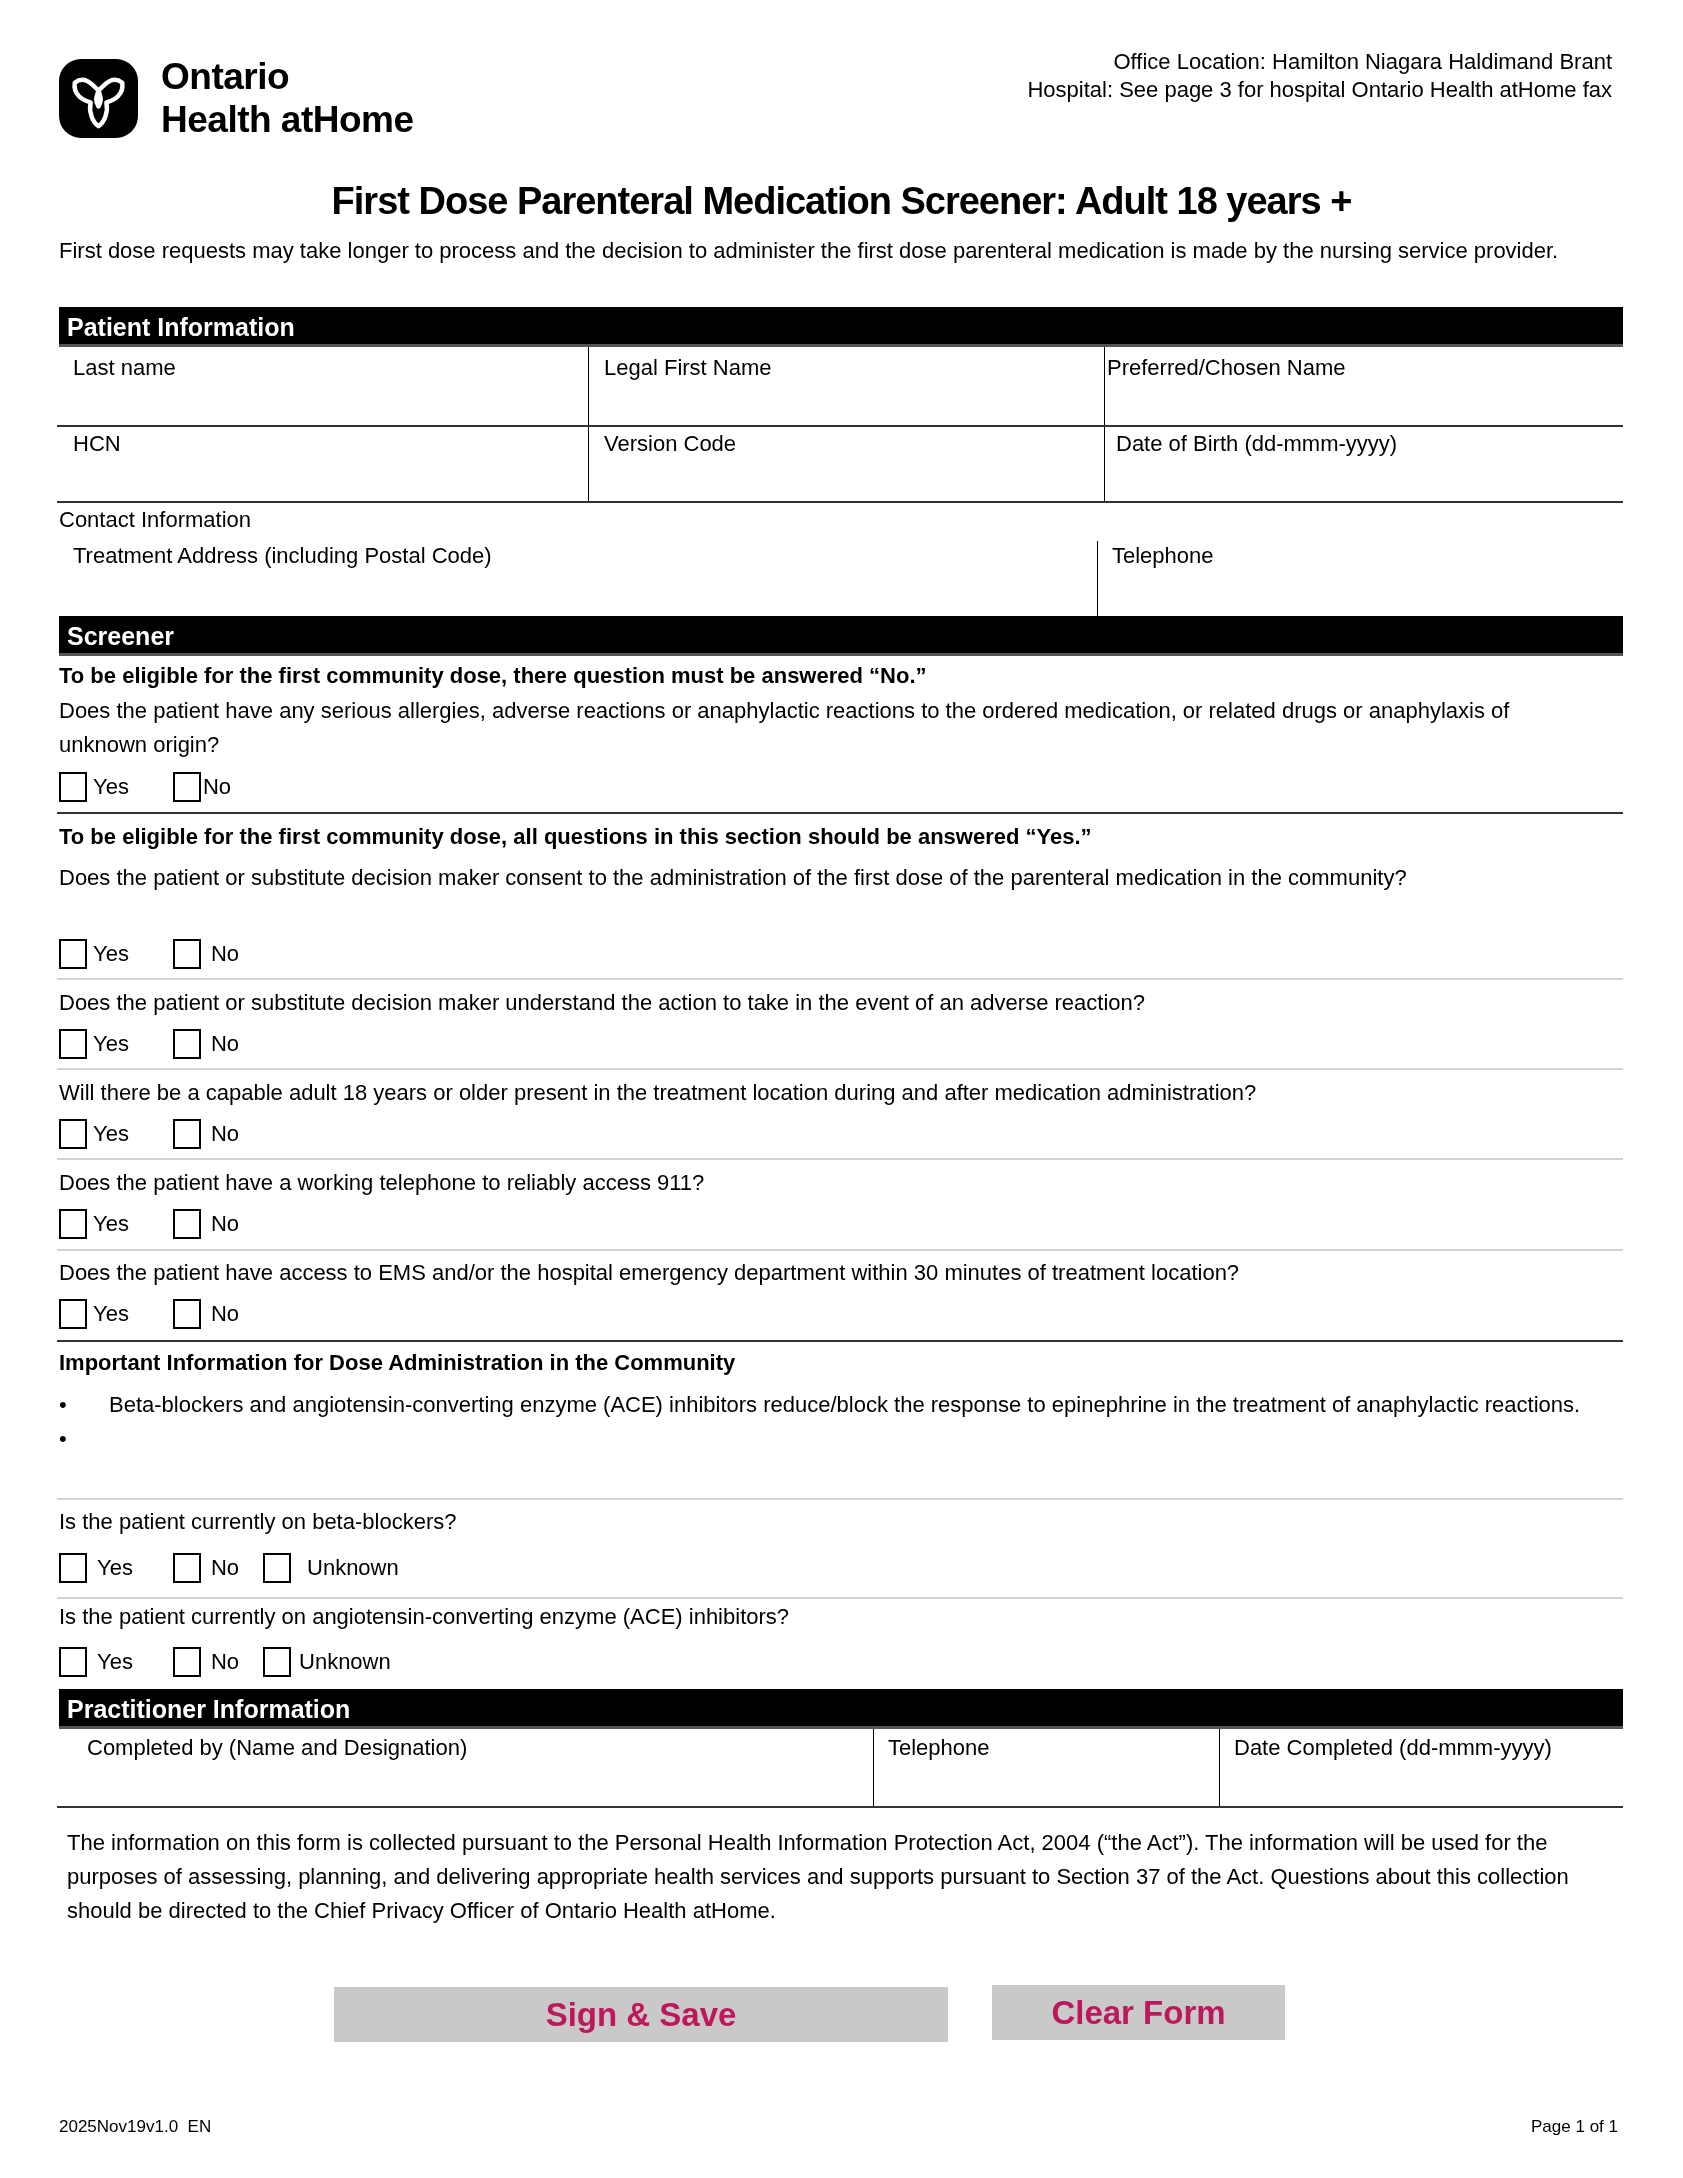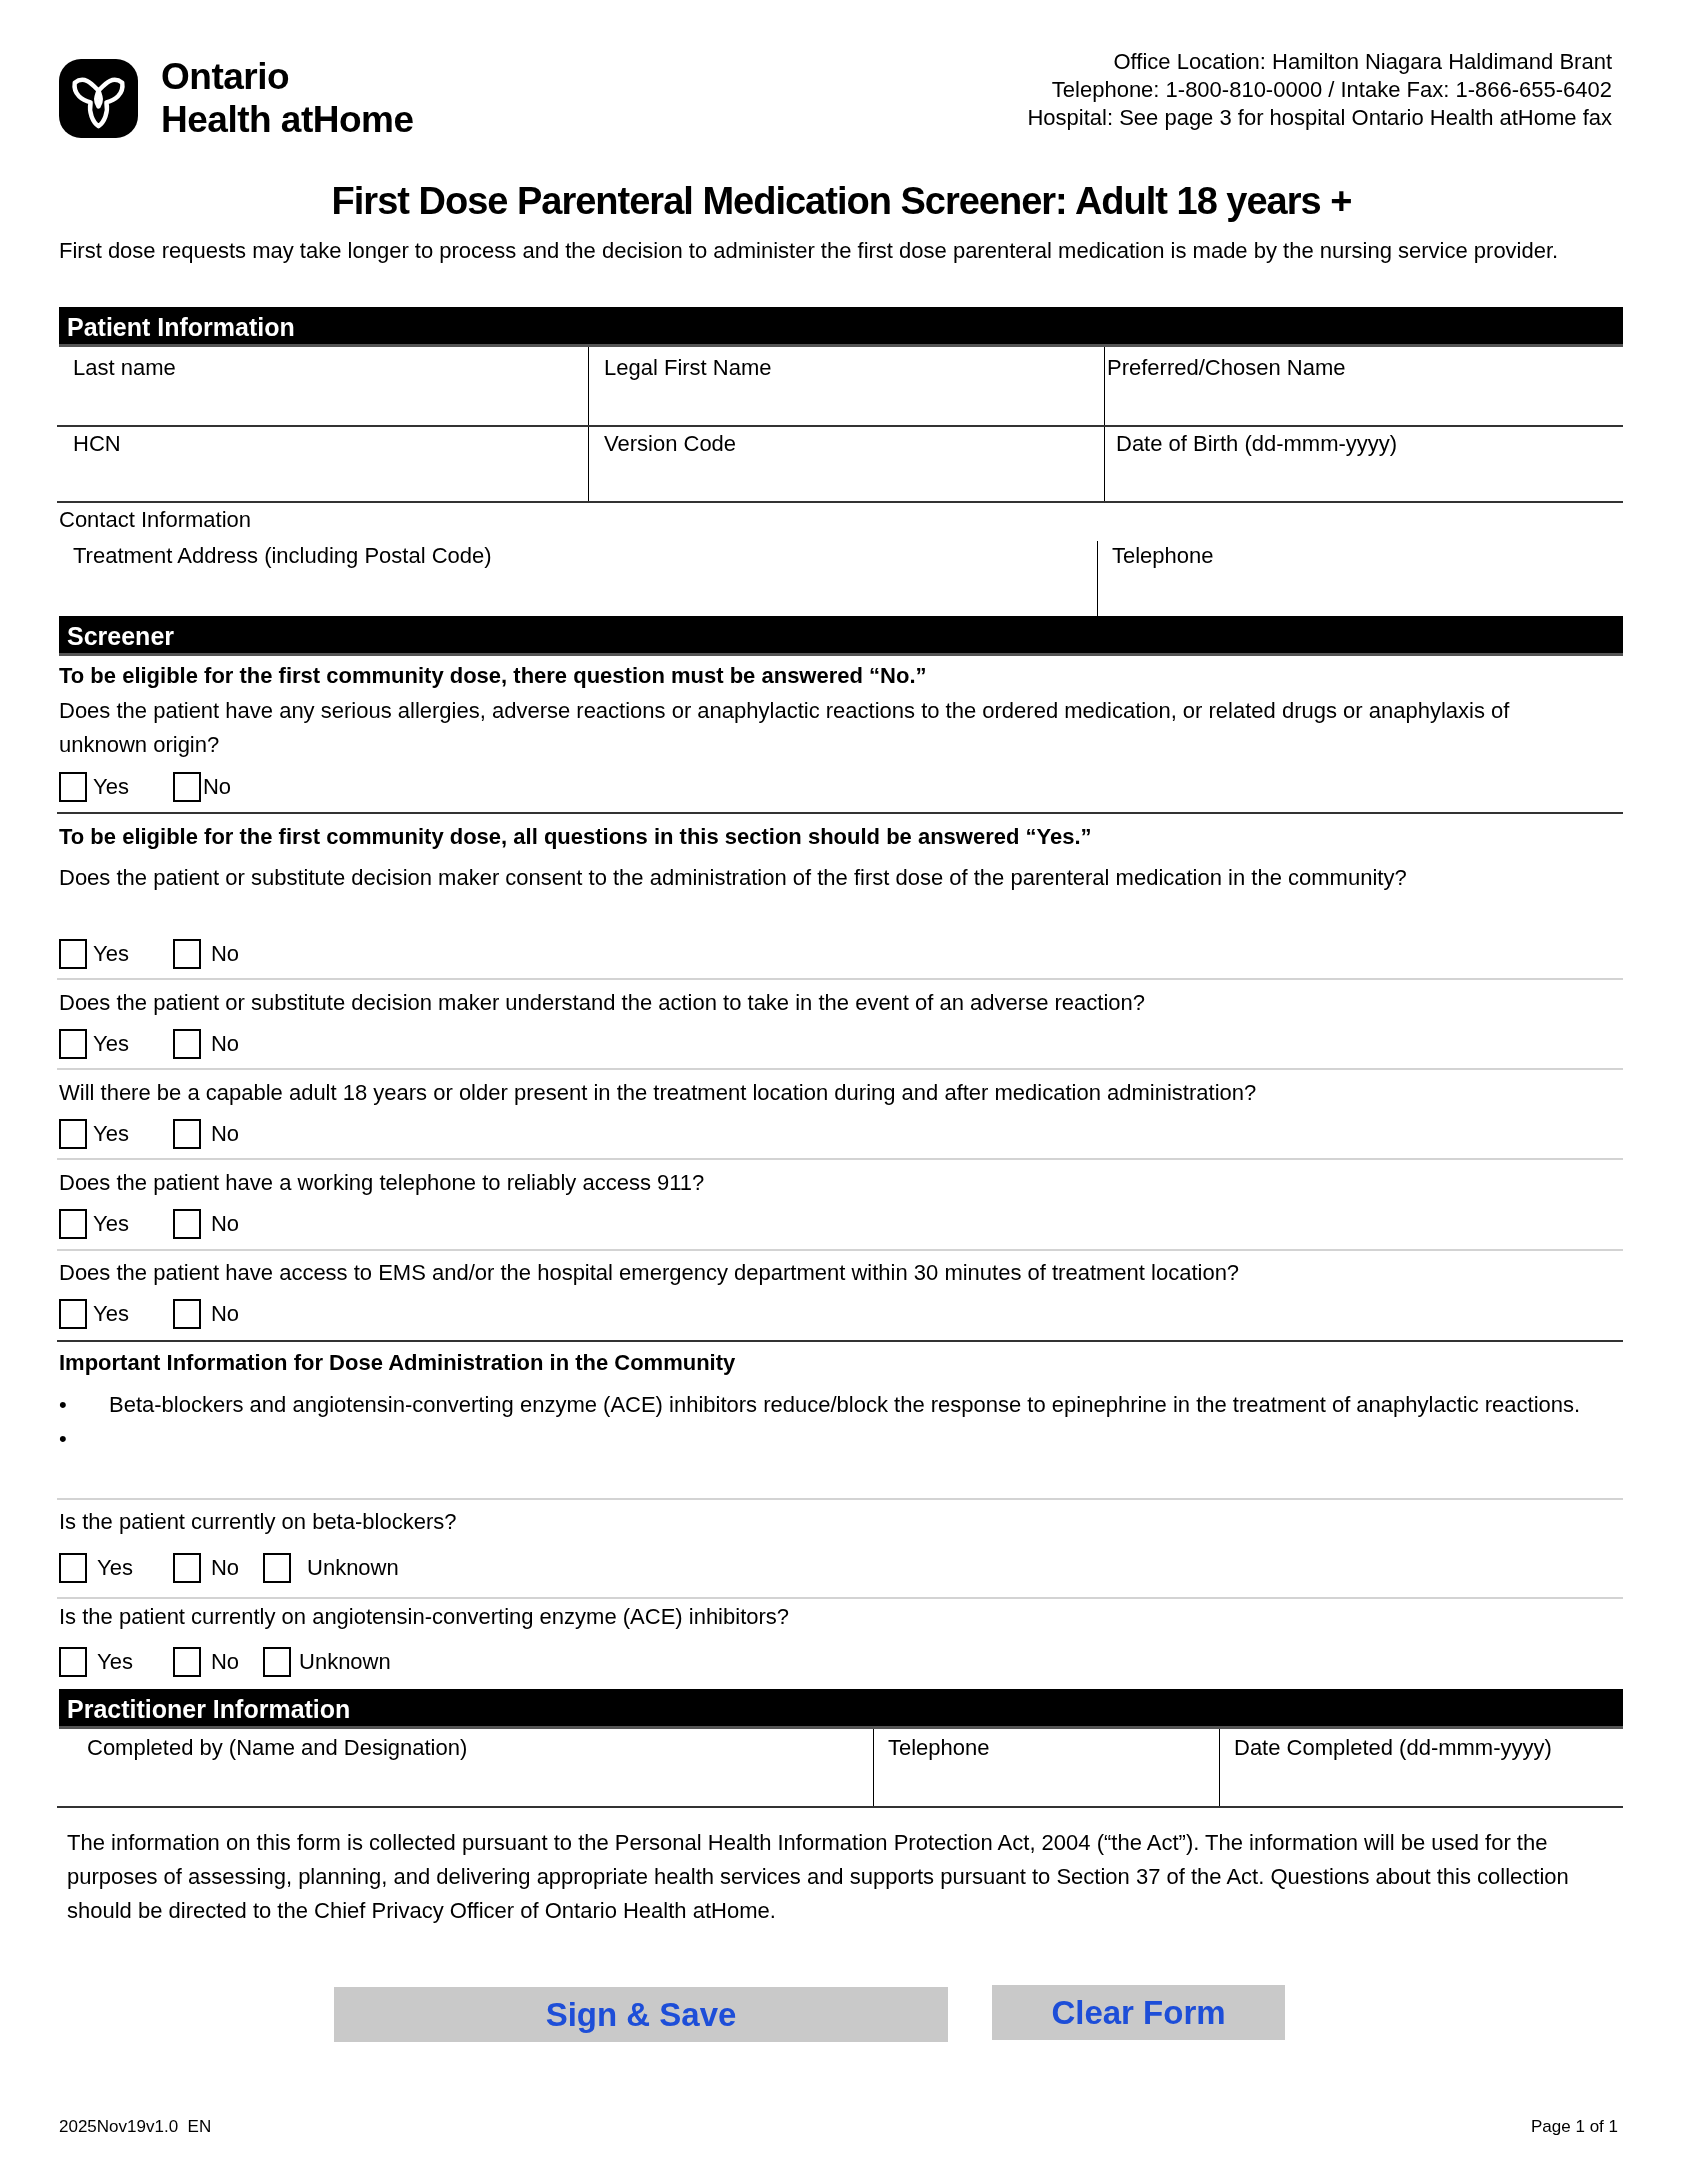--- a/index.html
+++ b/index.html
@@ -25,21 +25,21 @@
   .q-bold { font-weight: bold; }
   .opts { left: 59px; height: 34px; display: flex; align-items: flex-start; font-size: 22px; }
   .opt { display: flex; align-items: center; cursor: pointer; }
   .cb { width: 28px; height: 30px; border: 2px solid #000; box-sizing: border-box; margin-right: 6px; background:#fff; }
 
   .bullets { left: 59px; width: 1525px; font-size: 22px; line-height: 34px; }
   .bullet-row { display: flex; }
   .bullet-dot { width: 50px; flex: none; }
   .privacy { left: 67px; width: 1554px; top: 1826px; font-size: 22px; line-height: 34px; }
 
-  .btn { background: #c9c9c9; border: none; font-weight: bold; color: #1d4ed8; font-size: 33px;
+  .btn { background: #c9c9c9; border: none; font-weight: bold; color: #be185d; font-size: 33px;
          font-family: "Liberation Sans", sans-serif; cursor: pointer; padding: 0; }
   .footer-left { left: 59px; top: 2117px; font-size: 17px; }
   .footer-right { right: 65px; top: 2117px; font-size: 17px; }
 </style>
 </head>
 <body>
 
 <div class="abs logo-mark">
   <svg viewBox="0 0 80 80">
     <g fill="none" stroke="#fff" stroke-width="4.5" stroke-linejoin="round">
@@ -47,21 +47,20 @@
       <path d="M40 32 C38 38 36 42 40 48 C44 42 42 38 40 32 Z"></path>
     </g>
   </svg>
 </div>
 <div class="abs logo-text">
   <div>Ontario</div>
   <div>Health atHome</div>
 </div>
 <div class="abs contact-block">
   <div>Office Location: Hamilton Niagara Haldimand Brant</div>
-  <div>Telephone: 1-800-810-0000 / Intake Fax: 1-866-655-6402</div>
   <div>Hospital: See page 3 for hospital Ontario Health atHome fax</div>
 </div>
 
 <div class="abs title">First Dose Parenteral Medication Screener: Adult 18 years +</div>
 <div class="abs intro">First dose requests may take longer to process and the decision to administer the first dose parenteral medication is made by the nursing service provider.</div>
 
 <div class="abs section-bar" style="top:307px;">Patient Information</div>
 
 <div class="abs" style="left:57px;top:347px;width:531px;height:84px;">
   <div class="abs cell-label" style="left:16px;top:8px;">Last name</div>

